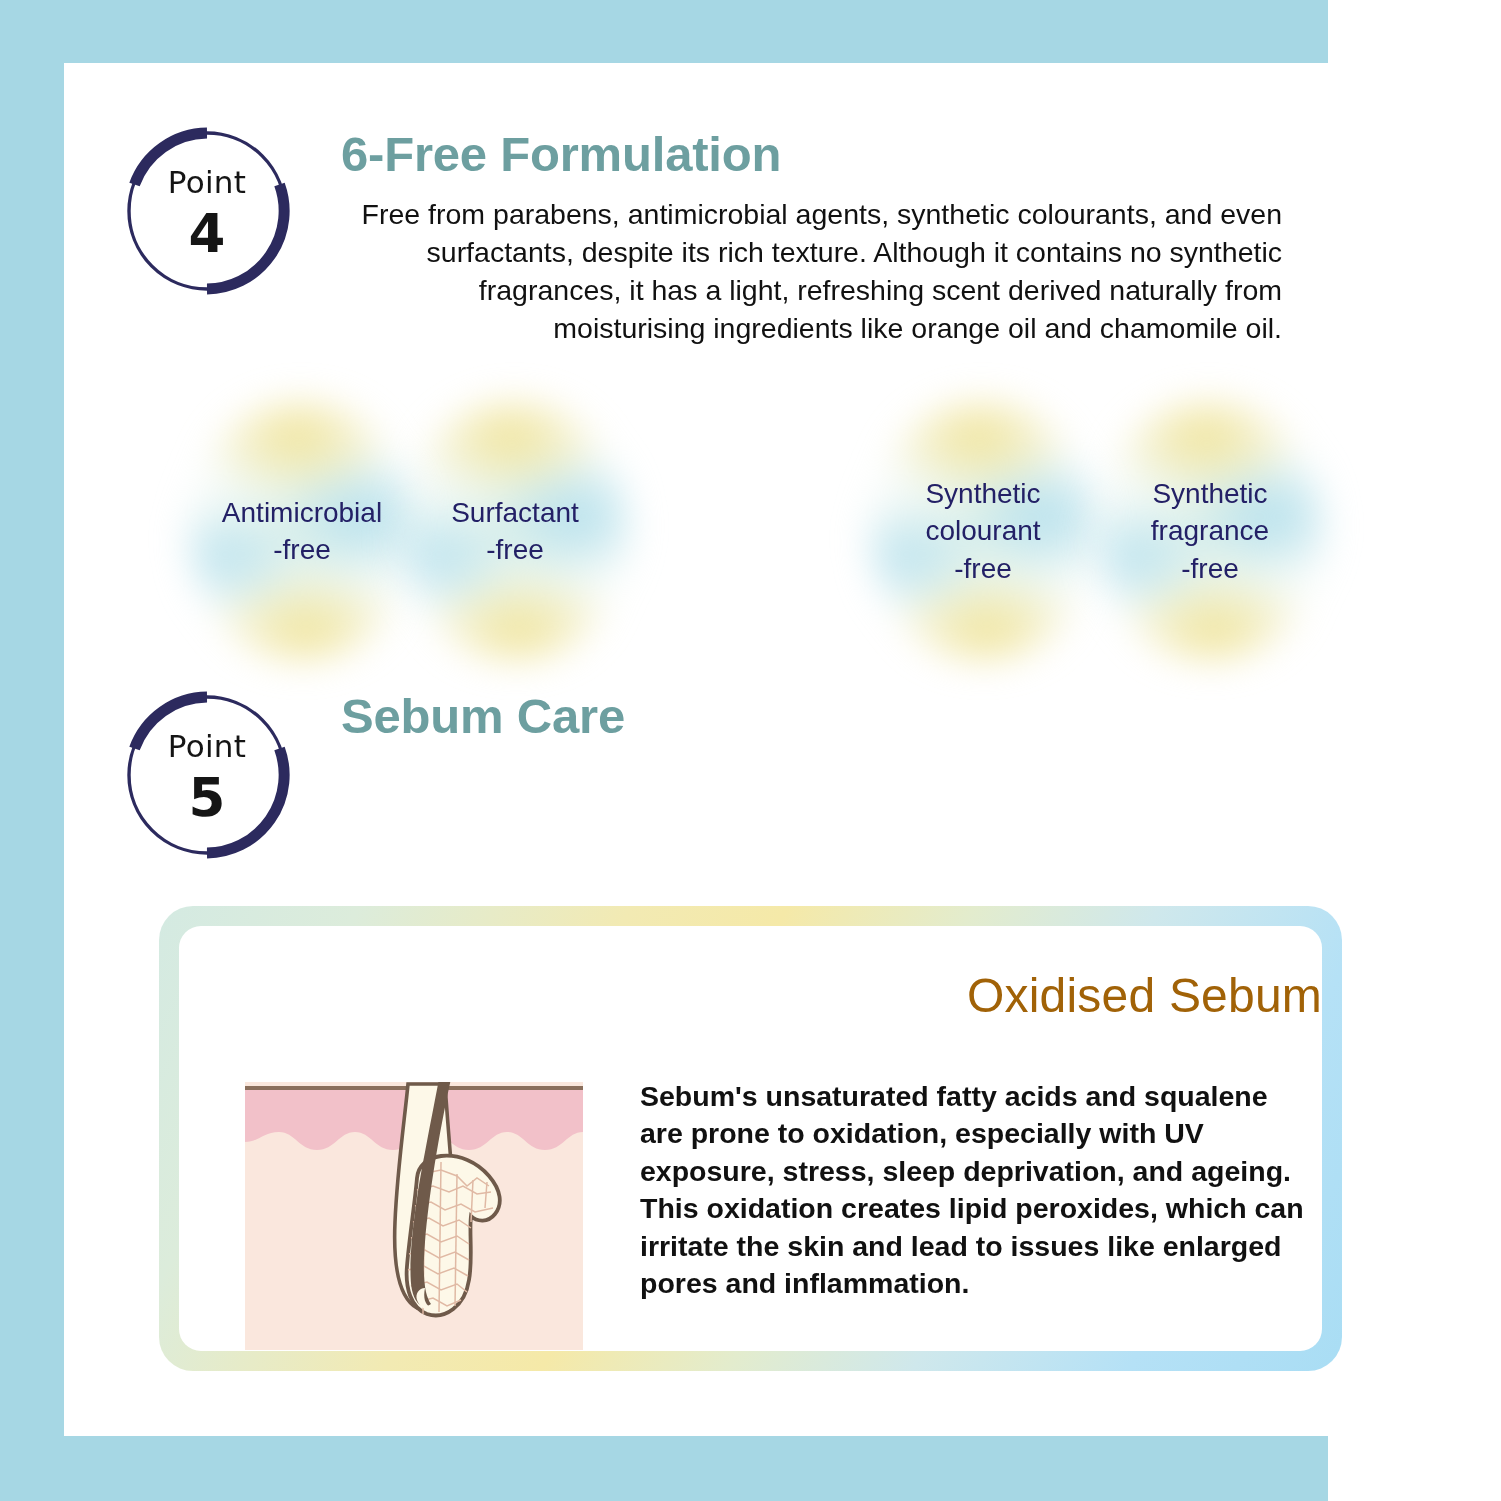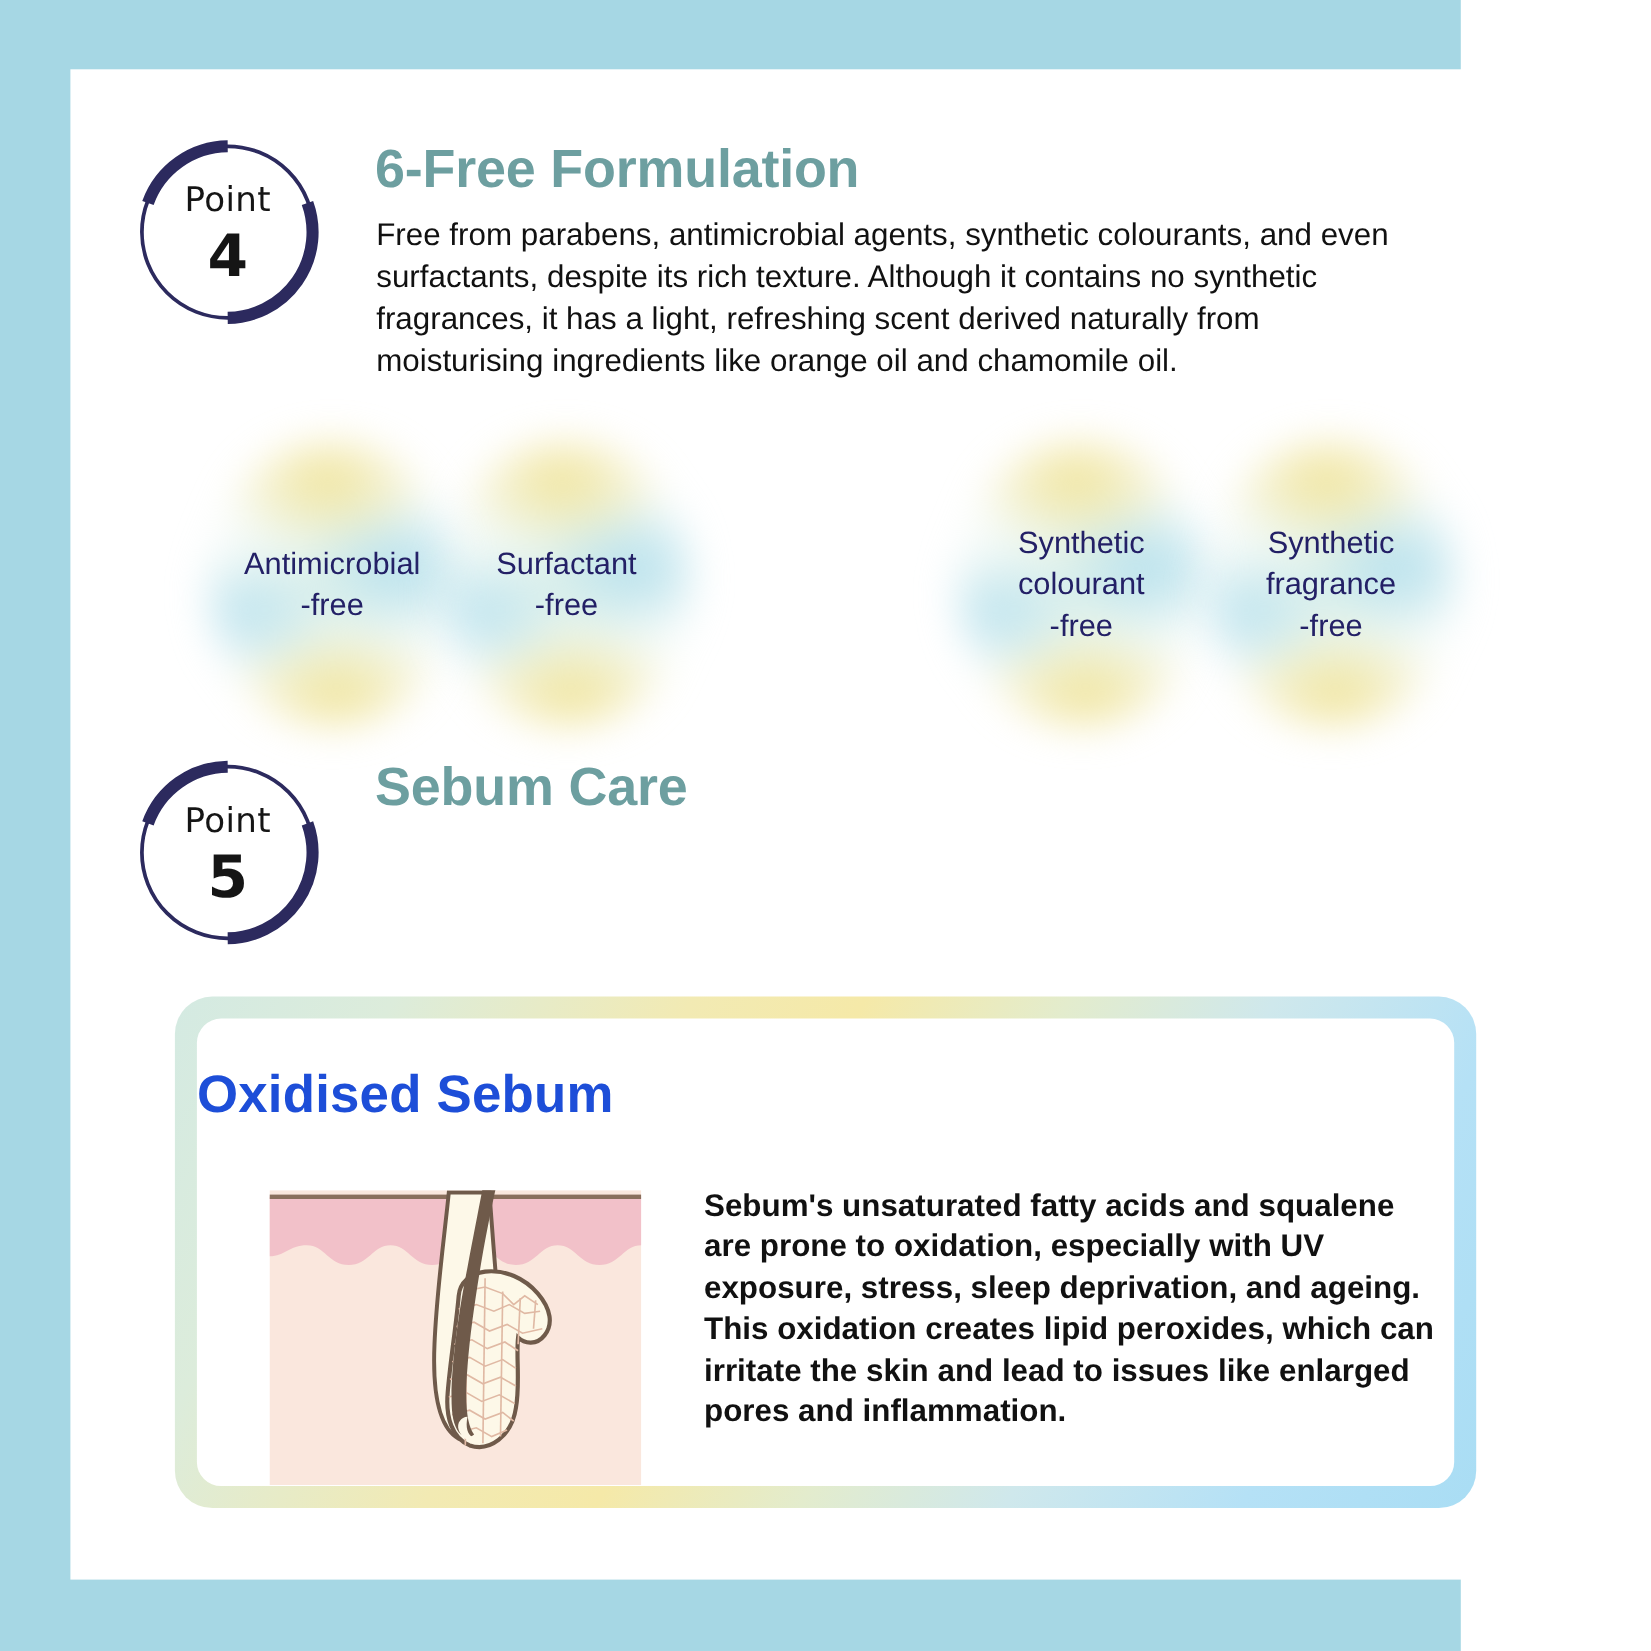--- a/index.html
+++ b/index.html
@@ -74,20 +74,21 @@
     line-height: 1;
     white-space: nowrap;
     font-family: "Liberation Sans", sans-serif;
   }
   .sec-body {
     position: absolute;
     color: #111111;
     font-size: 28.5px;
     line-height: 1.33;
     font-family: "Liberation Sans", sans-serif;
+    text-align: right;
   }
 
   
   #blob-row {
     position: absolute;
     left: 122px;
     top: 337px;
     width: 1180px;
     height: 262px;
     text-decoration: underline;
@@ -155,24 +156,24 @@
     width: 100%;
     height: 100%;
     background: #ffffff;
     border-radius: 22px;
   }
   #sebum-title {
     position: absolute;
     left: 0;
     top: 42px;
     width: 100%;
-    text-align: left;
-    color: #1d4ed8;
+    text-align: right;
+    color: #a16207;
     font-size: 48px;
-    font-weight: 700;
+    font-weight: 400;
     letter-spacing: 0.2px;
     font-family: "Liberation Sans", sans-serif;
   }
   #skin-figure {
     position: absolute;
     left: 66px;
     top: 156px;
     width: 338px;
     height: 268px;
   }

